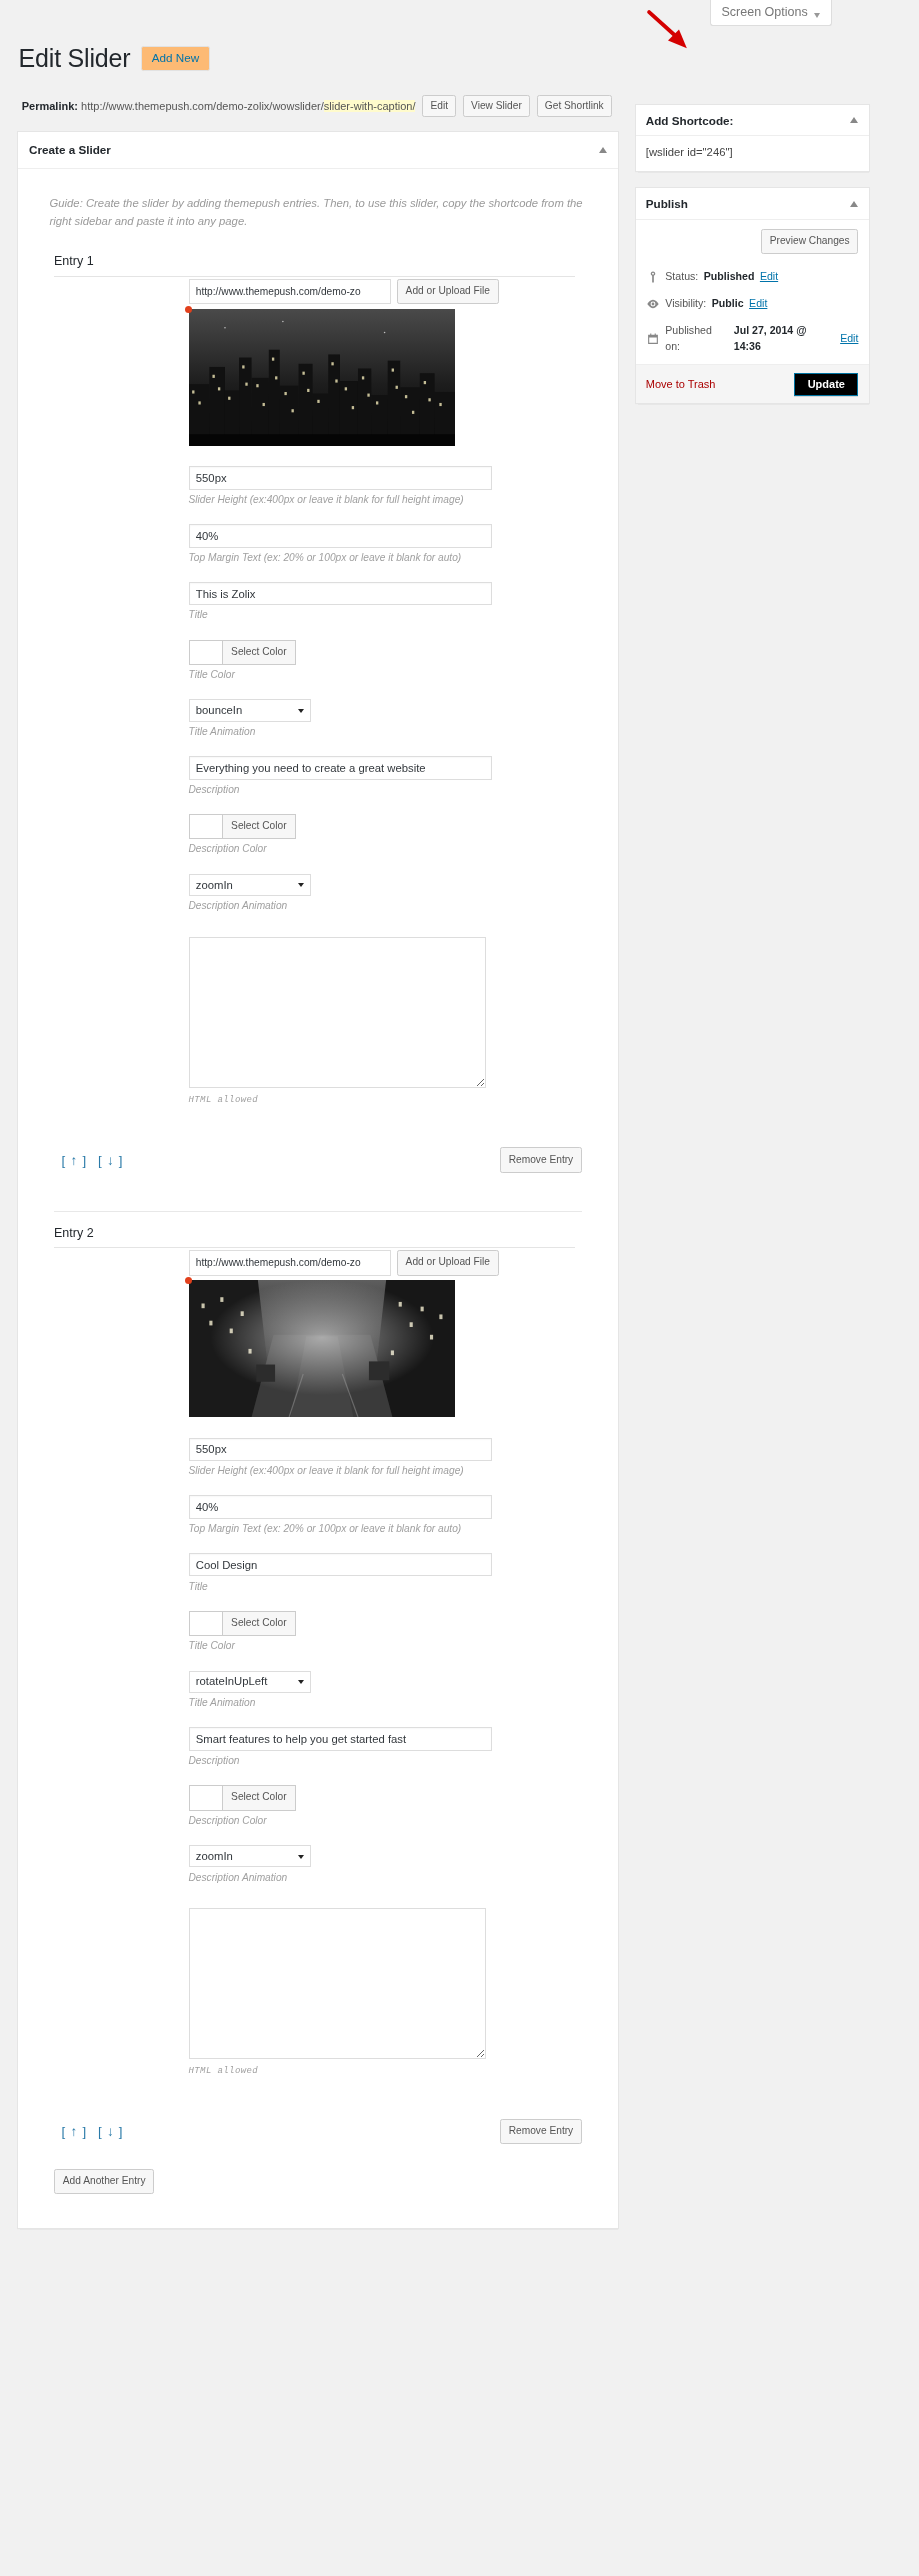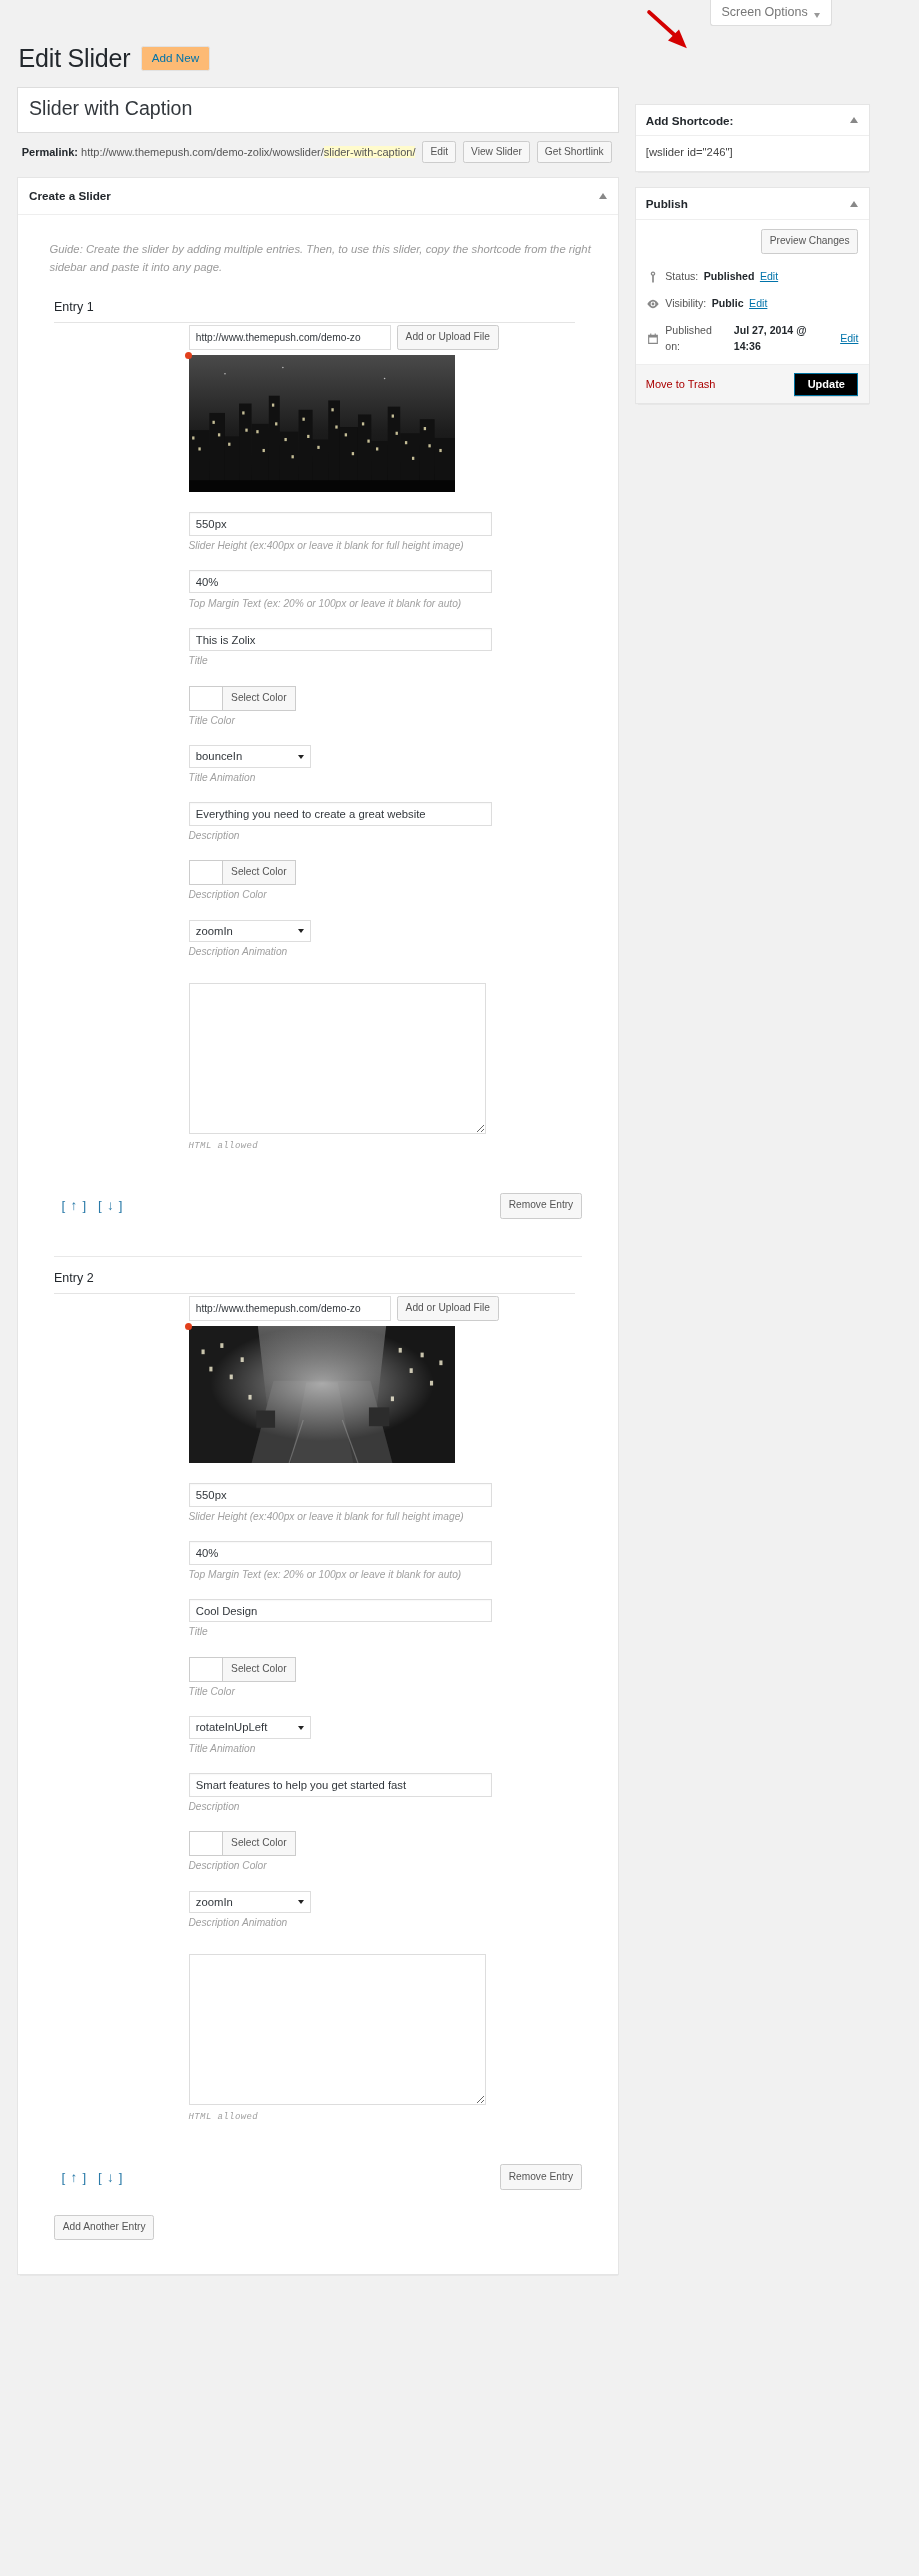--- a/index.html
+++ b/index.html
@@ -383,42 +383,39 @@
 
   <div class="page-title-row">
     <h1 class="page-title">Edit Slider</h1>
     <a class="add-new-btn">Add New</a>
   </div>
 
   <div class="columns">
 
     <div class="col-left">
 
-      <div class="title-box">
-        <input class="title-input" type="text" value="Slider with Caption" style="">
-      </div>
 
       <div class="permalink-row">
         <span class="permalink-label">Permalink:</span>
         <span class="permalink-url">http://www.themepush.com/demo-zolix/wowslider/</span>
           <span class="permalink-slug">slider-with-caption/</span>
         <button class="pl-btn">Edit</button>
         <button class="pl-btn">View Slider</button>
         <button class="pl-btn">Get Shortlink</button>
       </div>
 
       <div class="postbox">
         <h2 class="hndl">
           <span>Create a Slider</span>
           <span class="toggle-caret"></span>
         </h2>
 
         <div class="inside">
 
-          <p class="guide-text">Guide: Create the slider by adding multiple entries. Then, to use this slider, copy the shortcode from the right sidebar and paste it into any page.</p>
+          <p class="guide-text">Guide: Create the slider by adding themepush entries. Then, to use this slider, copy the shortcode from the right sidebar and paste it into any page.</p>
 
           <div class="entry-block">
             <div class="entry-head">Entry 1</div>
 
             <div class="field-row">
               <div class="field-indent"></div>
               <div class="field-main">
 
                 <div class="upload-row">
                   <input class="upload-input" type="text" value="http://www.themepush.com/demo-zo" style="">

